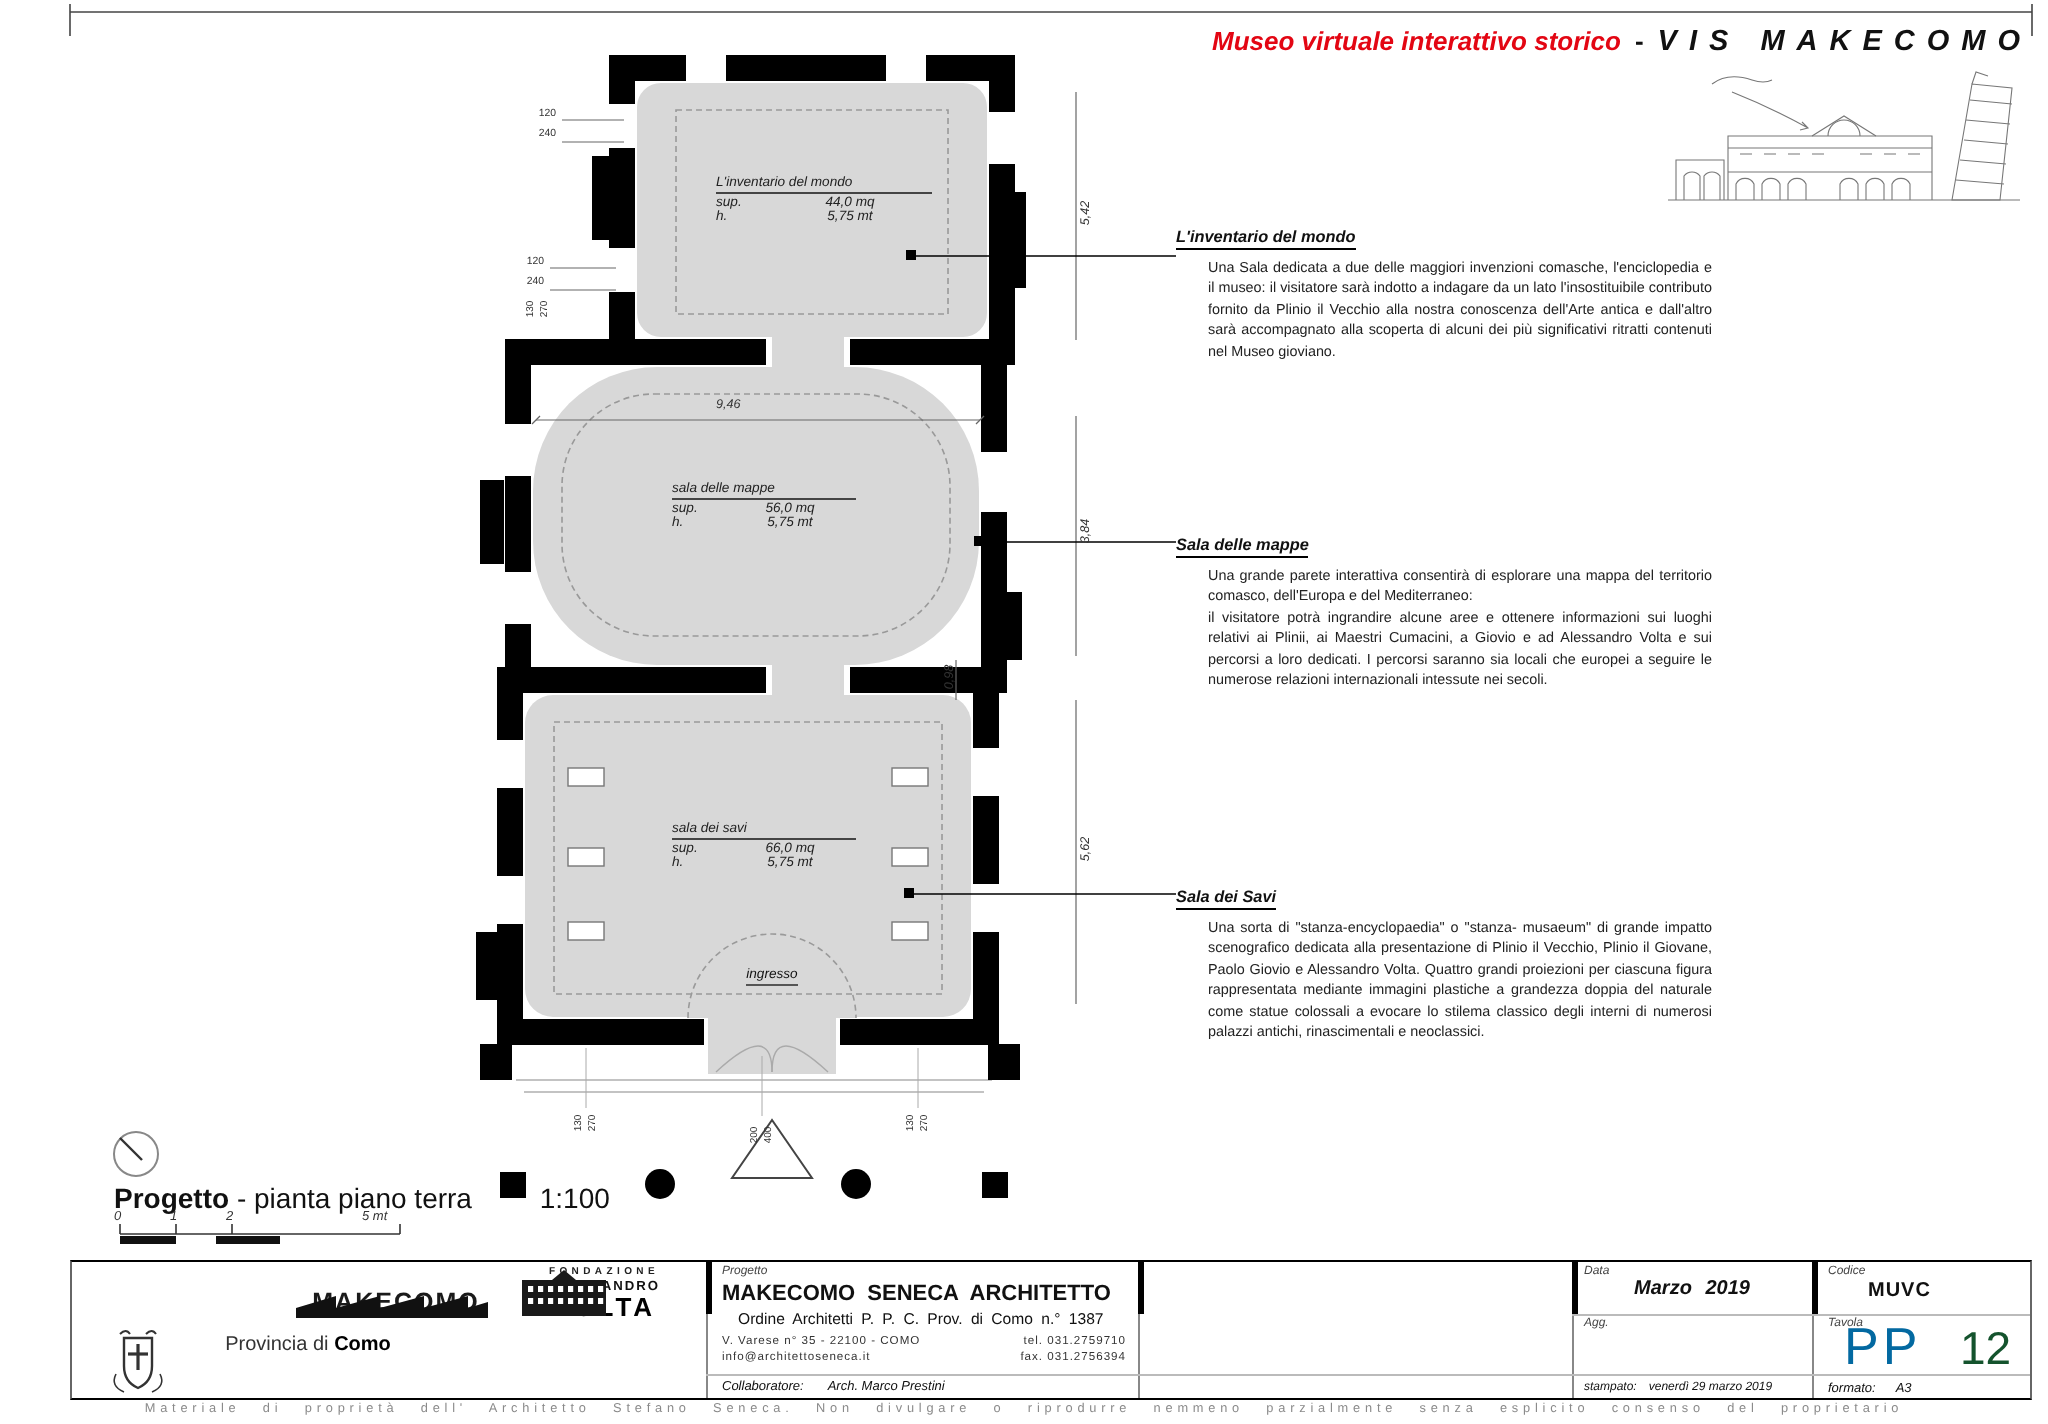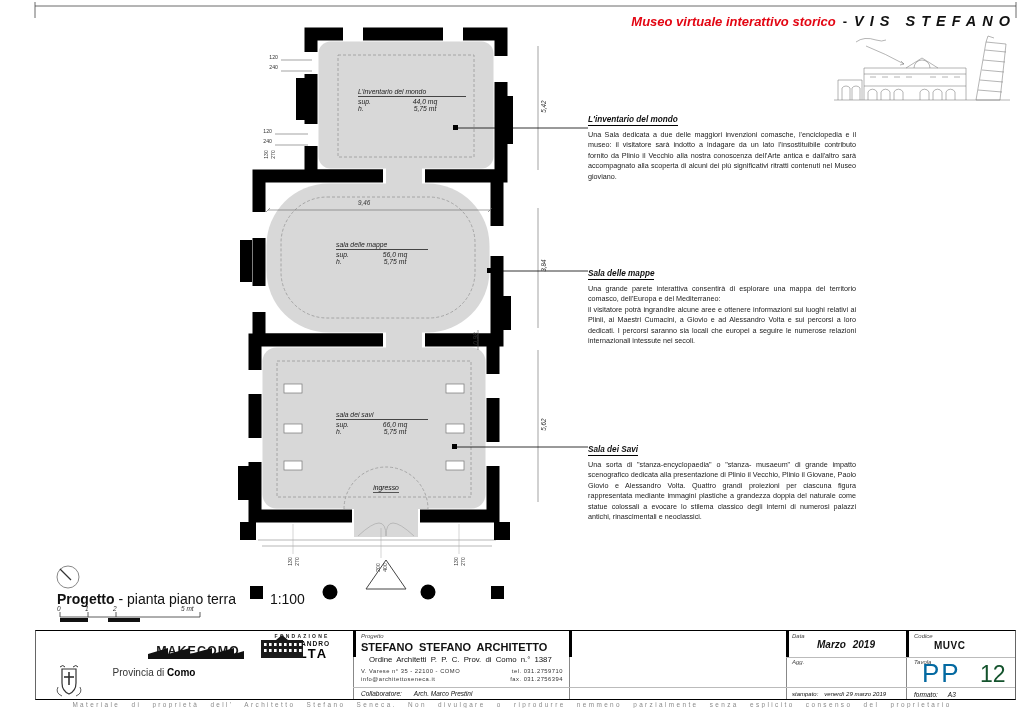--- a/index.html
+++ b/index.html
@@ -12,21 +12,21 @@
   .hdr{position:absolute;top:13px;left:640px;width:376px;display:flex;align-items:baseline;
        justify-content:flex-end;gap:7px;white-space:nowrap;}
   .hdr .red{color:#e30613;font-weight:bold;font-style:italic;font-size:13px;}
   .hdr .dash{color:#111;font-weight:bold;font-size:13px;}
   .hdr .blk{color:#111;font-weight:bold;font-style:italic;font-size:14.5px;letter-spacing:6px;}
 
   
   .ann{position:absolute;left:588px;width:268px;}
   .ann .h{display:inline-block;font-weight:bold;font-style:italic;font-size:8.2px;
           border-bottom:1px solid #000;padding-bottom:1px;margin-bottom:4px;}
-  .ann .b{font-size:7.2px;line-height:1.45;text-align:justify;white-space:pre-line;color:#222;}
+  .ann .b{font-size:7.2px;line-height:1.45;text-align:justify;white-space:pre-line;color:#222;margin-left:16px;}
 
   
   .rlabel{position:absolute;font-style:italic;font-size:6.8px;color:#222;}
   .rlabel .nm{display:block;border-bottom:0.8px solid #444;padding-bottom:1px;margin-bottom:1px;white-space:nowrap;}
   .rlabel .row{display:flex;}
   .rlabel .k{width:26px;}
   .rlabel .v{flex:1;text-align:center;}
   .ingresso{position:absolute;left:352px;top:484px;width:68px;text-align:center;
             font-style:italic;font-size:6.8px;}
   .ingresso span{border-bottom:0.8px solid #555;padding-bottom:1px;}
@@ -212,21 +212,21 @@
       <path d="M150,60 L174,62 M152,50 L175,52 M154,40 L176,42 M155,30 L177,32 M157,20 L178,22"></path>
       <path d="M158,12 L160,6 L166,8"></path>
       <path d="M28,12 q8,-6 20,-2 q6,2 10,0"></path>
       <path d="M38,16 Q58,24 76,34 M73,31 l3,3 l-4,1"></path>
     </g>
   </svg>
 
   <div class="hdr">
     <span class="red">Museo virtuale interattivo storico</span>
     <span class="dash">-</span>
-    <span class="blk">VIS STEFANO</span>
+    <span class="blk">VIS MAKECOMO</span>
   </div>
 
   <div class="rlabel" style="left:358px;top:88px;width:108px;">
     <span class="nm">L'inventario del mondo</span>
     <div class="row">
         <span class="k">sup.</span>
       <span class="v">44,0 mq</span>
       </div>
     <div class="row">
         <span class="k">h.</span>
@@ -368,21 +368,21 @@
           </g>
         </svg>
         <div class="l1">FONDAZIONE</div>
         <div class="l2">ALESSANDRO</div>
         <div class="l3">VOLTA</div>
       </div>
     </div>
 
     <div class="sec" style="left:317px;width:216px;">
       <div class="lbl abs" style="left:8px;top:2px;">Progetto</div>
-      <div class="arch-name">STEFANO STEFANO ARCHITETTO</div>
+      <div class="arch-name">MAKECOMO SENECA ARCHITETTO</div>
       <div class="ordine">Ordine Architetti P. P. C. Prov. di Como n.° 1387</div>
       <div class="addr">
         <div class="r">
             <span>V. Varese n° 35 - 22100 - COMO</span>
           <span>tel. 031.2759710</span>
           </div>
         <div class="r">
             <span>info@architettoseneca.it</span>
           <span>fax. 031.2756394</span>
           </div>

